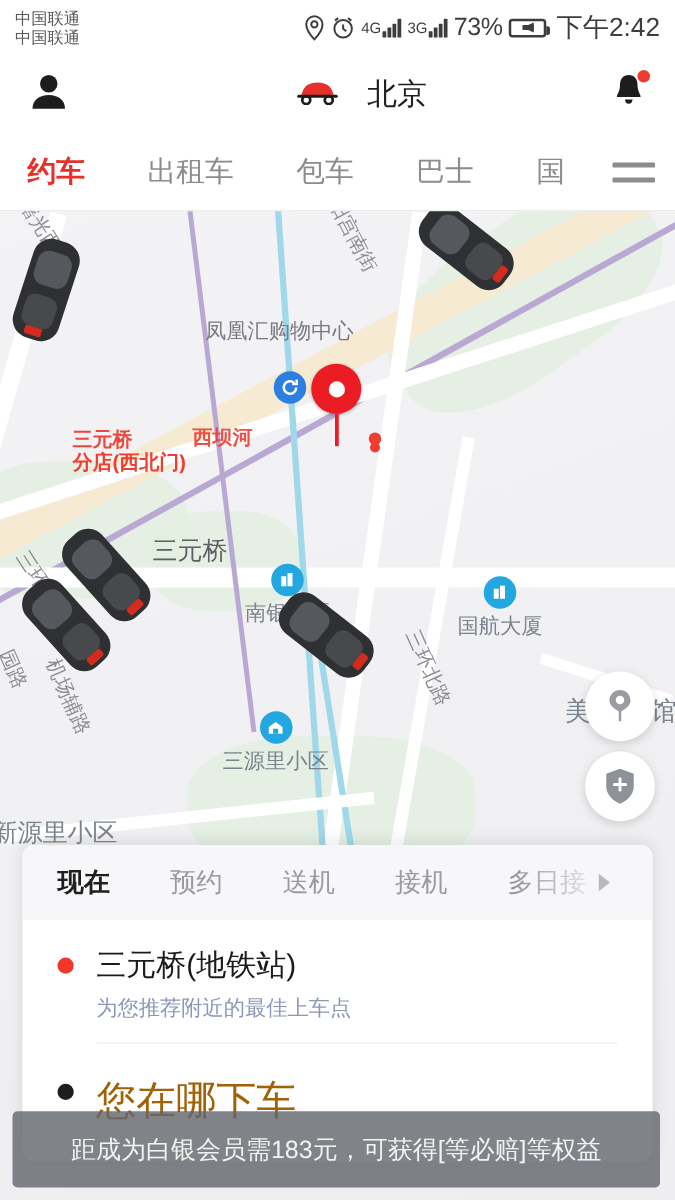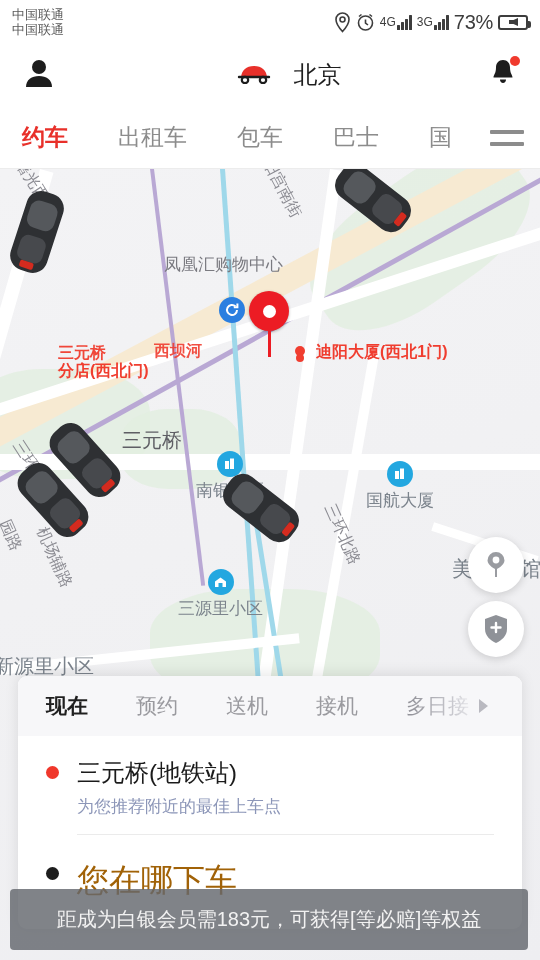--- a/index.html
+++ b/index.html
@@ -149,20 +149,21 @@
             <i></i>
             <i></i>
             <i></i>
             <i></i>
           </span>
       </span>
       <span class="pct">73%</span>
       <span class="batt">
           <span class="batt-bolt"></span>
         </span>
+      <span class="clock-txt">下午2:42</span>
     </div>
   </div>
 
   <div class="header">
     <span>
       <svg width="34" height="34" viewBox="0 0 34 34">
           <circle cx="17" cy="11" r="7" fill="#1d1d1d"></circle>
           <path d="M4 31c0-7.2 5.8-11 13-11s13 3.8 13 11z" fill="#1d1d1d"></path>
         </svg>
     </span>
@@ -263,21 +264,20 @@
     <div class="poi" style="left:-6px;top:484px;">
       <span class="poi-lbl" style="font-size:20px;">新源里小区</span>
     </div>
     <div class="poi" style="left:452px;top:386px;">
       <span class="poi-lbl" style="font-size:21px;">美</span>
     </div>
     <div class="poi" style="left:520px;top:386px;">
       <span class="poi-lbl" style="font-size:21px;">馆</span>
     </div>
 
-    <div class="poi-red" style="left:316px;top:173px;">迪阳大厦(西北1门)</div>
     <div class="poi-red" style="left:58px;top:174px;opacity:.95;">三元桥</div>
     <div class="poi-red" style="left:154px;top:172px;opacity:.9;">西坝河</div>
     <div class="poi-red" style="left:58px;top:192px;">分店(西北门)</div>
     <div style="position:absolute;left:292px;top:176px;">
       <svg width="16" height="18" viewBox="0 0 16 18">
           <circle cx="8" cy="6" r="5" fill="#f03d2f"></circle>
           <circle cx="8" cy="13" r="4" fill="#f03d2f"></circle>
         </svg>
     </div>
 

